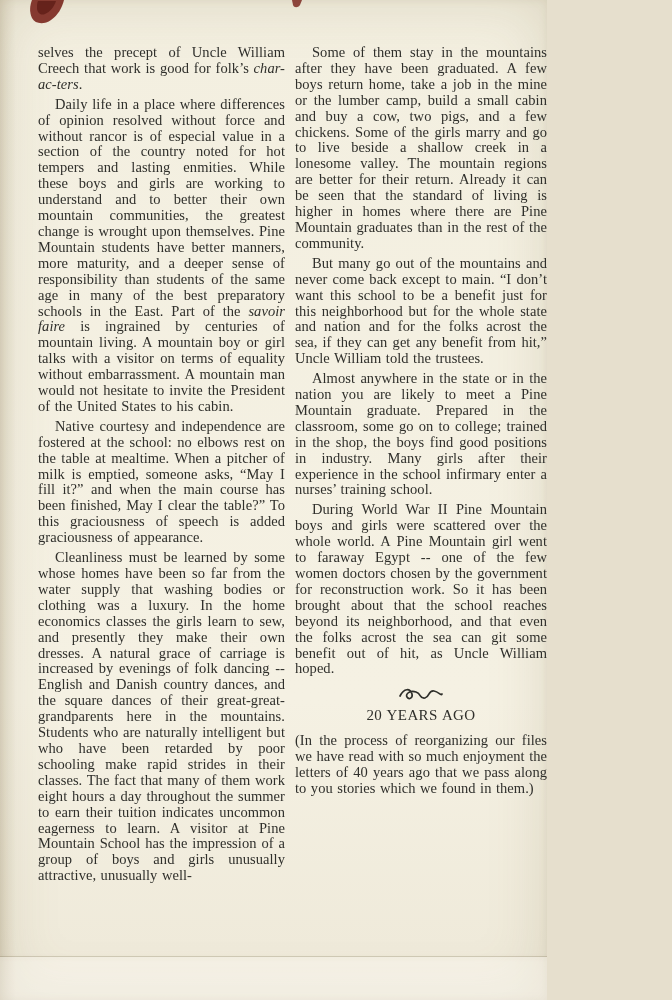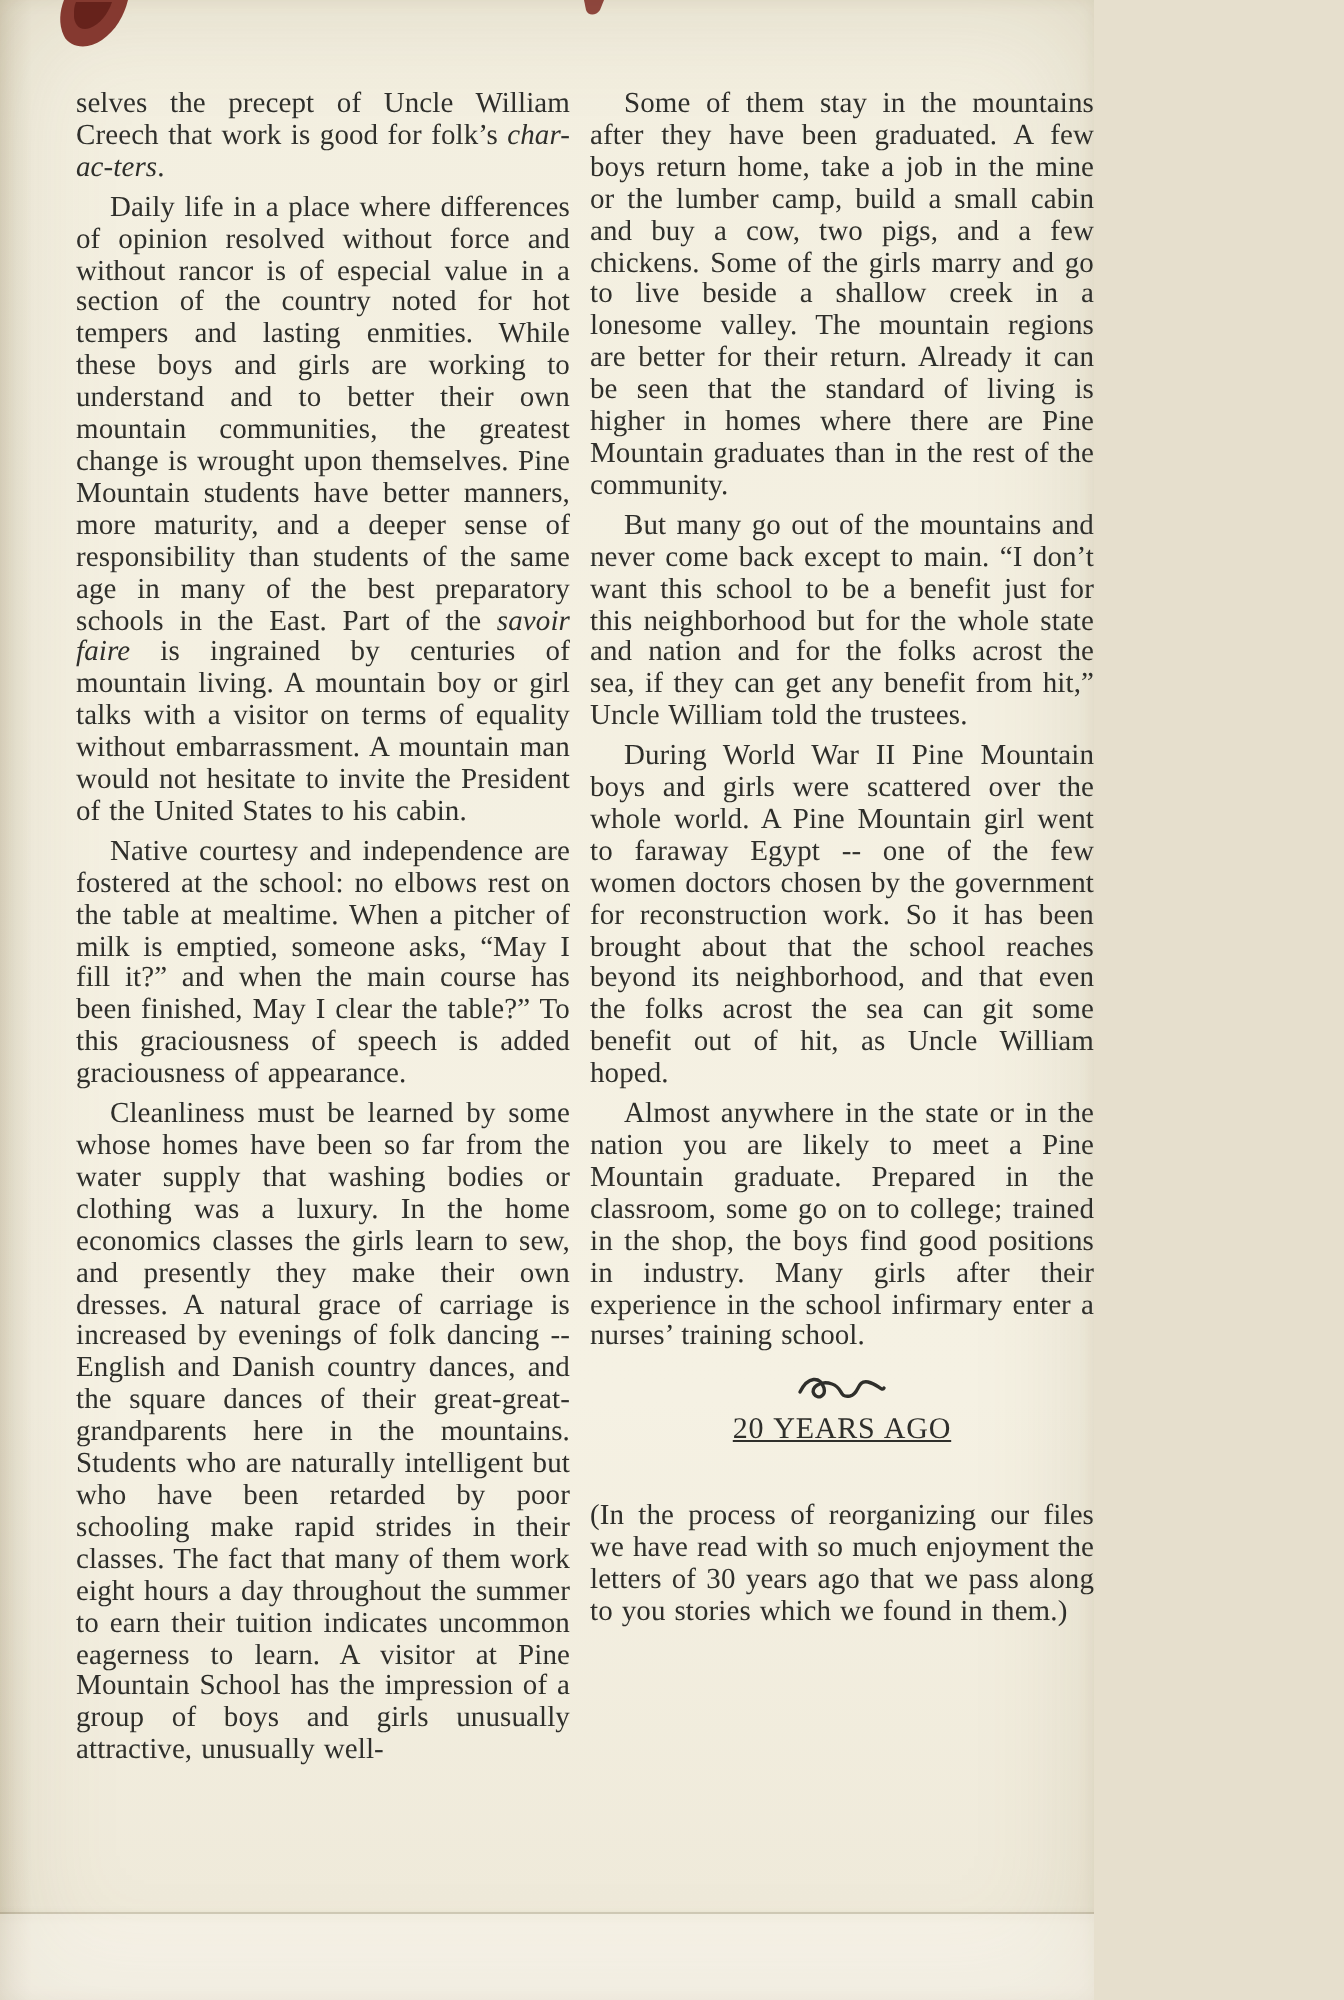--- a/index.html
+++ b/index.html
@@ -75,27 +75,26 @@
     margin: 0 0 4px 0;
     text-indent: 17px;
   }
   .col p.noindent { text-indent: 0; }
   .ornament {
     text-align: center;
     margin: 9px 0 4px 0;
     height: 16px;
   }
   .section-heading {
-    margin: 6px 0 27px 0;
+    margin: 6px 0 9px 0;
     font-size: 15px;
     font-weight: normal;
     letter-spacing: 0.4px;
     text-align: center;
     text-indent: 0;
-    text-decoration: underline;
   }
   .col p.spaced-before { margin-top: 9px; }
 </style>
 </head>
 <body>
 
 <div class="page">
 
   <div class="left-edge-shadow"></div>
 
@@ -113,32 +112,32 @@
     <div class="col left">
       <p class="noindent"><span>selves the precept of Uncle William Creech that work is good for folk’s </span><i>char-ac-ters</i><span>.</span></p>
       <p><span>Daily life in a place where differences of opinion resolved without force and without rancor is of especial value in a section of the country noted for hot tempers and lasting enmities. While these boys and girls are working to understand and to better their own mountain communities, the greatest change is wrought upon themselves. Pine Mountain students have better manners, more maturity, and a deeper sense of responsibility than students of the same age in many of the best preparatory schools in the East. Part of the </span><i>savoir faire</i><span> is ingrained by centuries of mountain living. A mountain boy or girl talks with a visitor on terms of equality without embarrassment. A mountain man would not hesitate to invite the President of the United States to his cabin.</span></p>
       <p>Native courtesy and independence are fostered at the school: no elbows rest on the table at mealtime. When a pitcher of milk is emptied, someone asks, “May I fill it?” and when the main course has been finished, May I clear the table?” To this graciousness of speech is added graciousness of appearance.</p>
       <p>Cleanliness must be learned by some whose homes have been so far from the water supply that washing bodies or clothing was a luxury. In the home economics classes the girls learn to sew, and presently they make their own dresses. A natural grace of carriage is increased by evenings of folk dancing -- English and Danish country dances, and the square dances of their great-great-grandparents here in the mountains. Students who are naturally intelligent but who have been retarded by poor schooling make rapid strides in their classes. The fact that many of them work eight hours a day throughout the summer to earn their tuition indicates uncommon eagerness to learn. A visitor at Pine Mountain School has the impression of a group of boys and girls unusually attractive, unusually well-</p>
     </div>
 
     <div class="col right">
       <p>Some of them stay in the mountains after they have been graduated. A few boys return home, take a job in the mine or the lumber camp, build a small cabin and buy a cow, two pigs, and a few chickens. Some of the girls marry and go to live beside a shallow creek in a lonesome valley. The mountain regions are better for their return. Already it can be seen that the standard of living is higher in homes where there are Pine Mountain graduates than in the rest of the community.</p>
       <p>But many go out of the mountains and never come back except to main. “I don’t want this school to be a benefit just for this neighborhood but for the whole state and nation and for the folks acrost the sea, if they can get any benefit from hit,” Uncle William told the trustees.</p>
+      <p>Almost anywhere in the state or in the nation you are likely to meet a Pine Mountain graduate. Prepared in the classroom, some go on to college; trained in the shop, the boys find good positions in industry. Many girls after their experience in the school infirmary enter a nurses’ training school.</p>
       <p>During World War II Pine Mountain boys and girls were scattered over the whole world. A Pine Mountain girl went to faraway Egypt -- one of the few women doctors chosen by the government for reconstruction work. So it has been brought about that the school reaches beyond its neighborhood, and that even the folks acrost the sea can git some benefit out of hit, as Uncle William hoped.</p>
-      <p>Almost anywhere in the state or in the nation you are likely to meet a Pine Mountain graduate. Prepared in the classroom, some go on to college; trained in the shop, the boys find good positions in industry. Many girls after their experience in the school infirmary enter a nurses’ training school.</p>
 
       <div class="ornament">
         <svg width="46" height="16" viewBox="0 0 46 16" aria-hidden="true">
           <path d="M2 10 C6 2 12 2 14 8 C15 12 11 14 9 11 C7 8 12 4 18 6 C24 8 21 13 27 12 C32 11 30 4 36 5 C41 6 43 10 44 8" stroke="#2f2f2b" stroke-width="1.7" fill="none" stroke-linecap="round"></path>
         </svg>
       </div>
 
       <h2 class="section-heading">20 YEARS AGO</h2>
 
-      <p class="noindent">(In the process of reorganizing our files we have read with so much enjoyment the letters of 30 years ago that we pass along to you stories which we found in them.)</p>
+      <p class="noindent">(In the process of reorganizing our files we have read with so much enjoyment the letters of 40 years ago that we pass along to you stories which we found in them.)</p>
     </div>
 
   </div>
 
   <div class="bottom-crease"></div>
   <div class="below-crease"></div>
 
 </div>
 
 </body></html>

